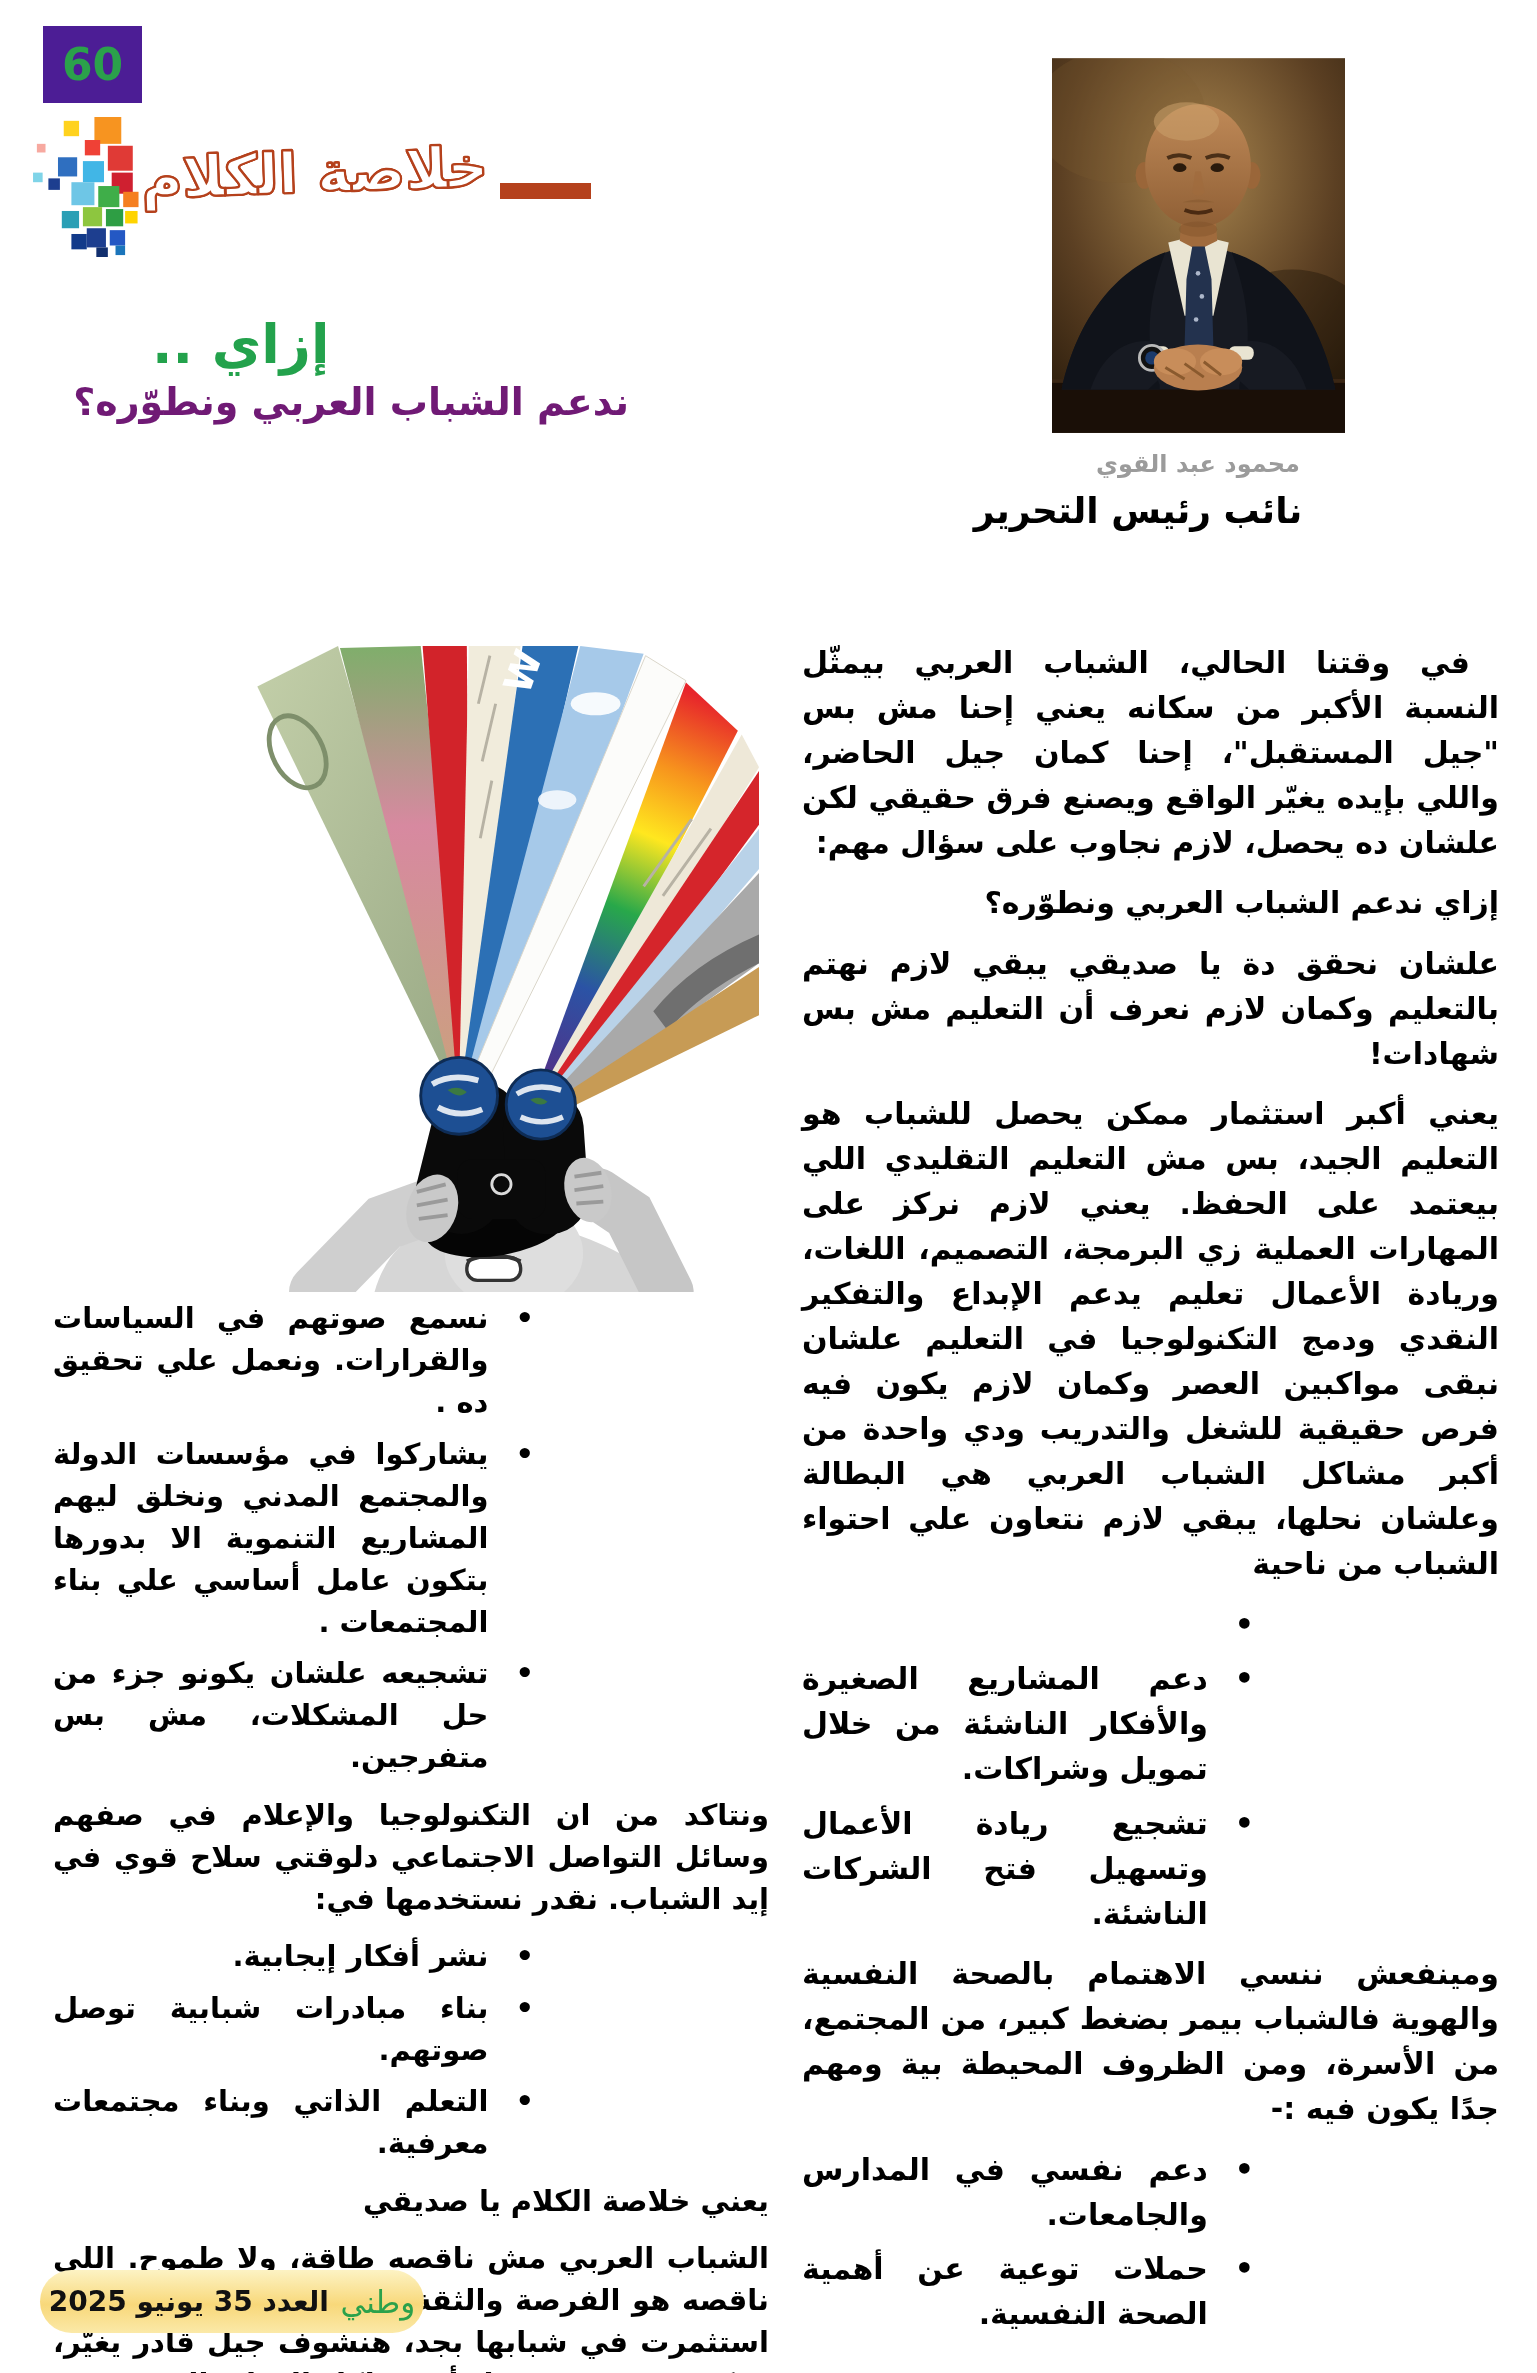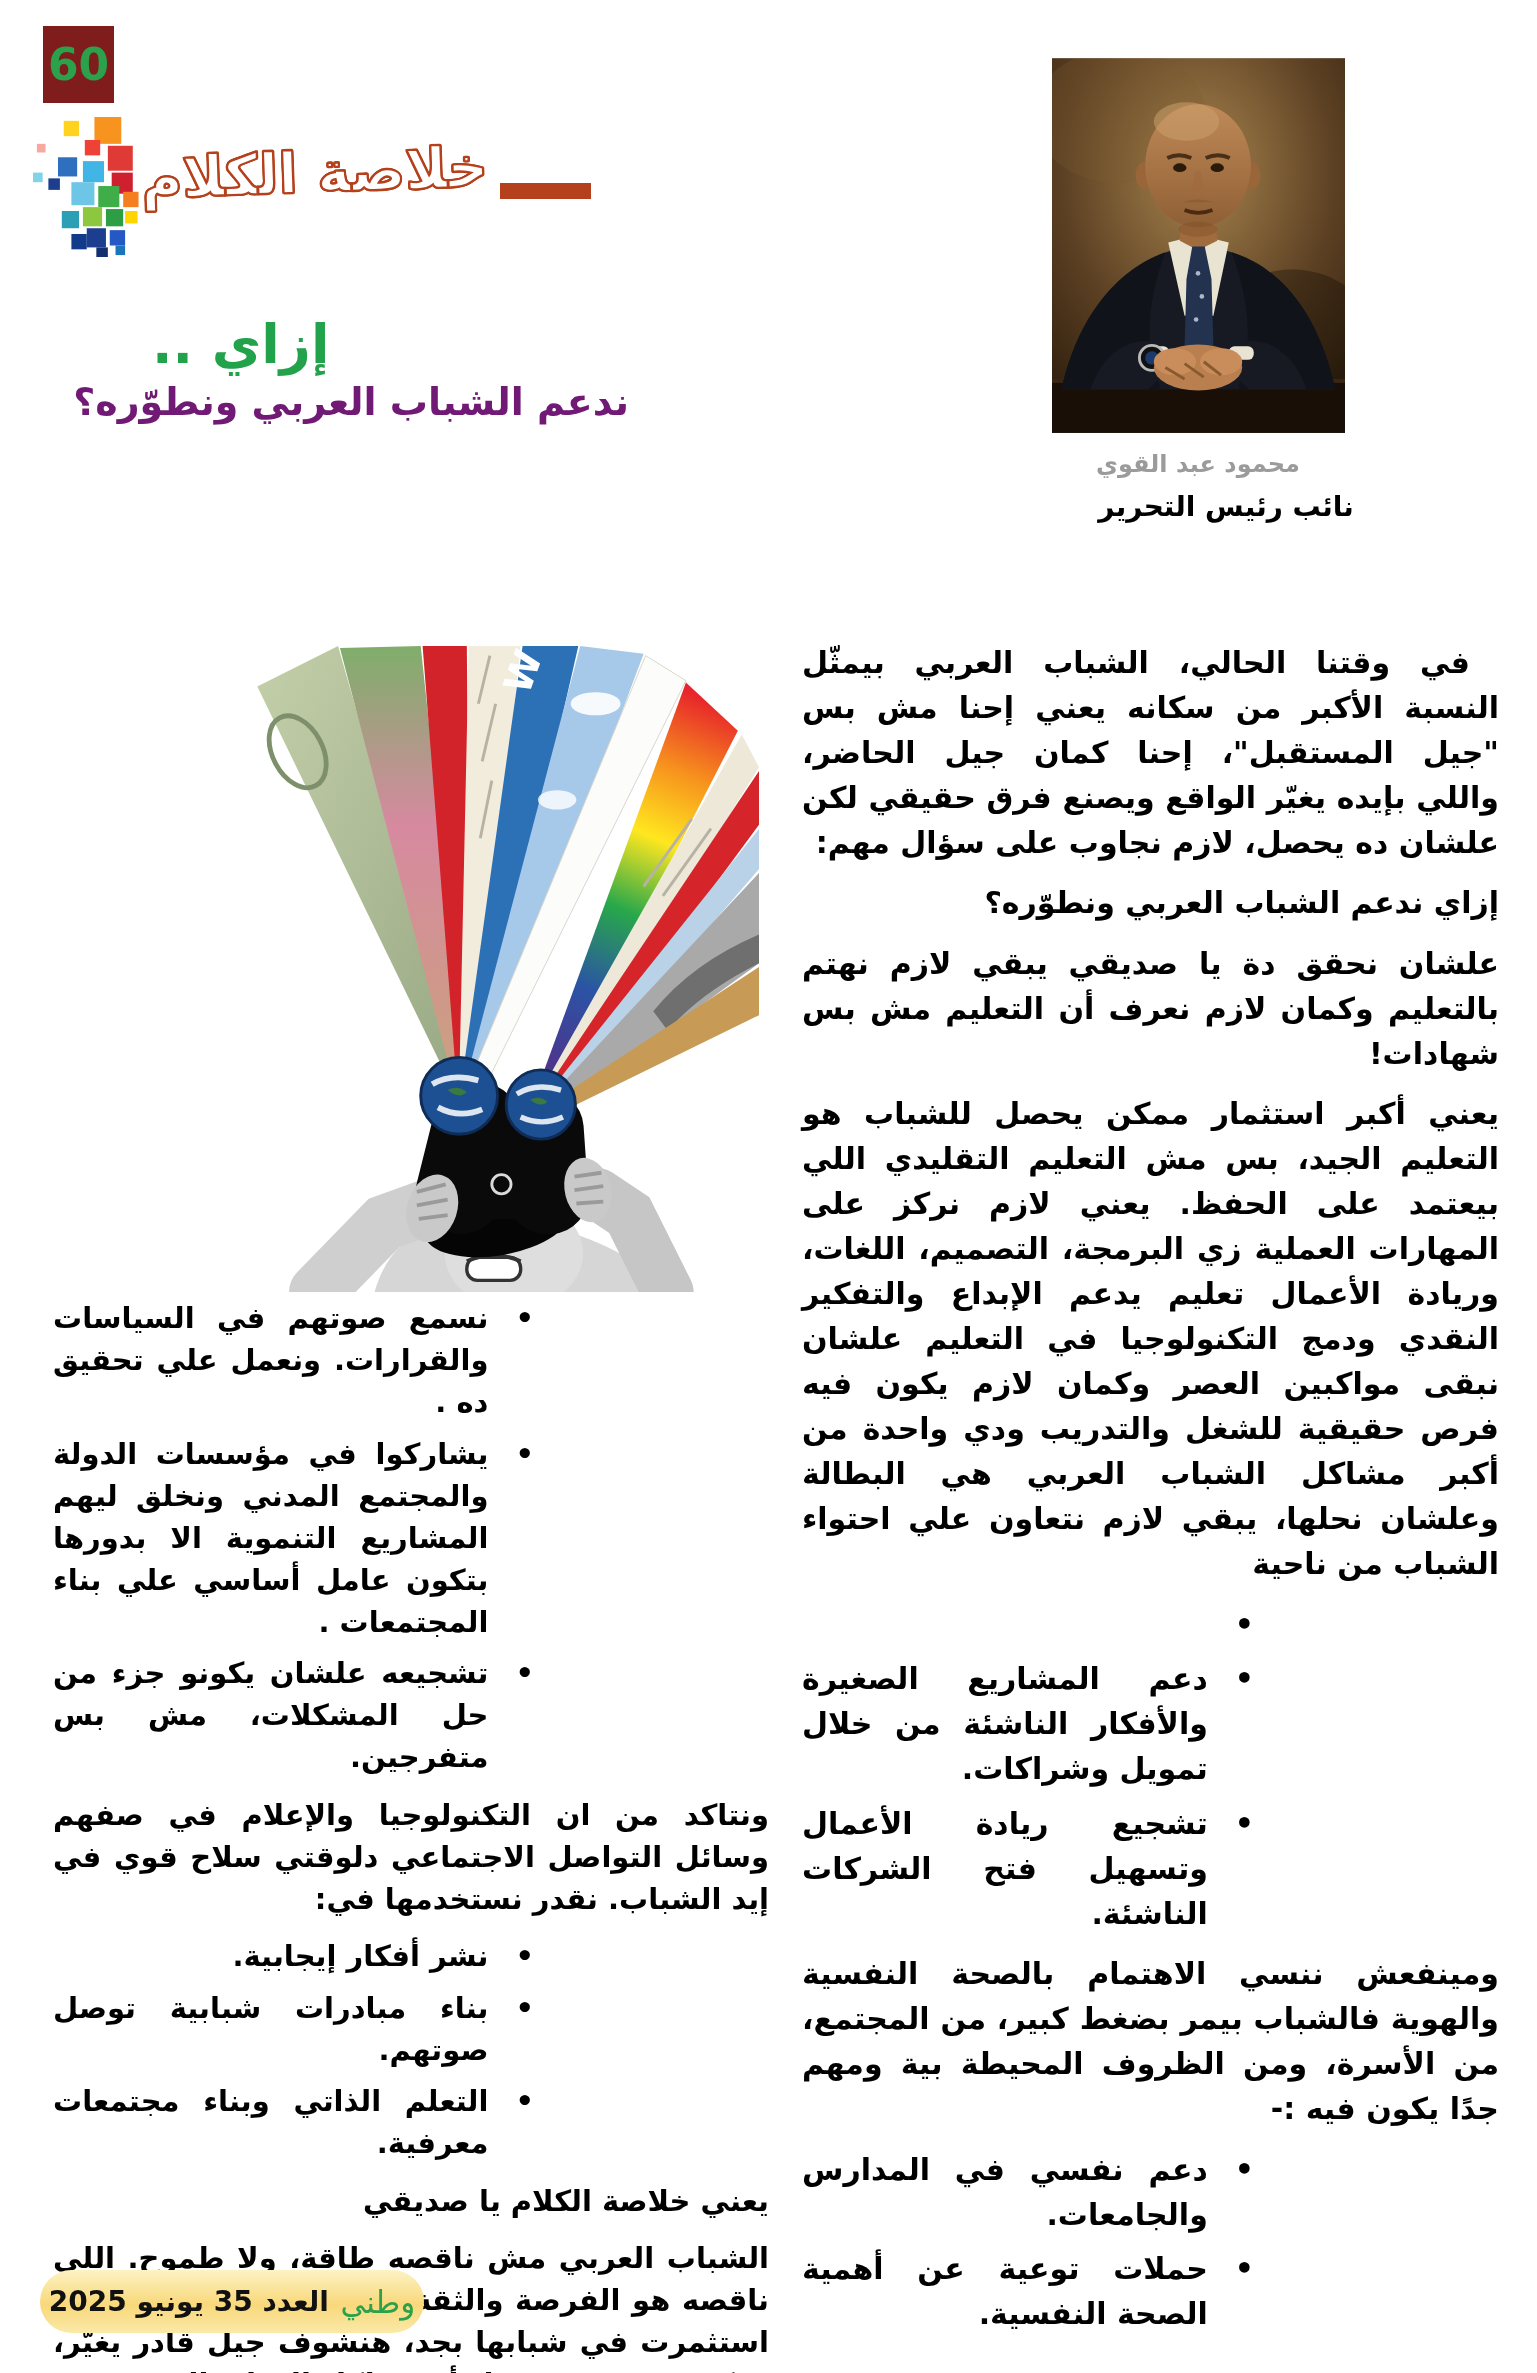--- a/index.html
+++ b/index.html
@@ -1,41 +1,41 @@
 <!DOCTYPE html>
 <html lang="ar"><head>
 <meta charset="utf-8">
 <style>
   html,body{margin:0;padding:0;background:#ffffff;}
   body{font-family:"DejaVu Sans",sans-serif;}
   .page{position:relative;width:1537px;height:2374px;background:#ffffff;overflow:hidden;}
 
   
-  .page-num-box{position:absolute;left:43px;top:26px;width:71px;height:77px;background:#7f1d1d;
+  .page-num-box{position:absolute;left:43px;top:26px;width:99px;height:77px;background:#4c1d95;
     display:flex;align-items:center;justify-content:center;}
   .page-num-box span{color:#2ba14b;font-size:44px;font-weight:bold;}
   .logo-face{position:absolute;left:29px;top:117px;width:127px;height:140px;}
   .masthead-title{position:absolute;left:142px;top:140px;width:346px;text-align:center;direction:rtl;
     font-size:56px;font-weight:bold;color:#ffffff;white-space:nowrap;transform:rotate(-2deg);
     -webkit-text-stroke:1.9px #b5411c;
     text-shadow:1.4px 0 #b5411c,-1.4px 0 #b5411c,0 1.4px #b5411c,0 -1.4px #b5411c,
       1px 1px #b5411c,-1px -1px #b5411c,1px -1px #b5411c,-1px 1px #b5411c;}
   .masthead-bar{position:absolute;left:500px;top:183px;width:91px;height:16.3px;background:#b5411c;}
 
   
   .headline{position:absolute;left:152px;top:315px;width:477px;direction:rtl;text-align:left;}
   .headline .l1{font-size:54px;font-weight:bold;color:#23a24c;line-height:1.1;margin:0;}
   .headline .l2{font-size:38px;font-weight:bold;color:#701a75;line-height:1.2;margin:5.8px 0 0 0;white-space:nowrap;}
 
   
   .photo{position:absolute;left:1052px;top:58px;width:293px;height:375px;}
   .author-name{position:absolute;left:1018px;top:450px;width:360px;text-align:center;direction:rtl;
     color:#9b9b9b;font-size:24px;font-weight:bold;}
-  .author-role{position:absolute;left:1046px;top:490px;width:360px;text-align:center;direction:rtl;
-    color:#000;font-size:28px;font-weight:bold;}
+  .author-role{position:absolute;left:958px;top:490px;width:360px;text-align:center;direction:rtl;
+    color:#000;font-size:36px;font-weight:bold;}
 
   
   .col{position:absolute;direction:rtl;text-align:justify;color:#000;font-weight:bold;}
   .right-col{left:802px;top:640px;width:697px;font-size:30px;line-height:45px;}
   .left-col{left:53px;top:1297px;width:716px;font-size:29px;line-height:42px;}
   .para{margin:0 0 15.4px 0;}
   .para.indent{text-indent:29px;}
   .bullets{margin:0 0 15.4px 0;padding:0 245px 0 0;}
   .left-col .bullets{padding-right:235px;}
   .bullet{display:flex;gap:27px;margin:0 0 9.6px 0;}

